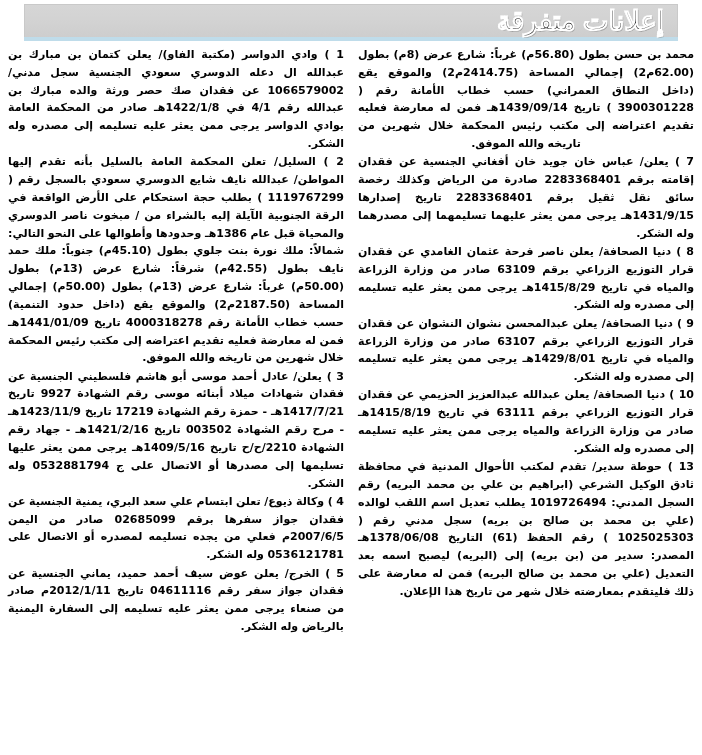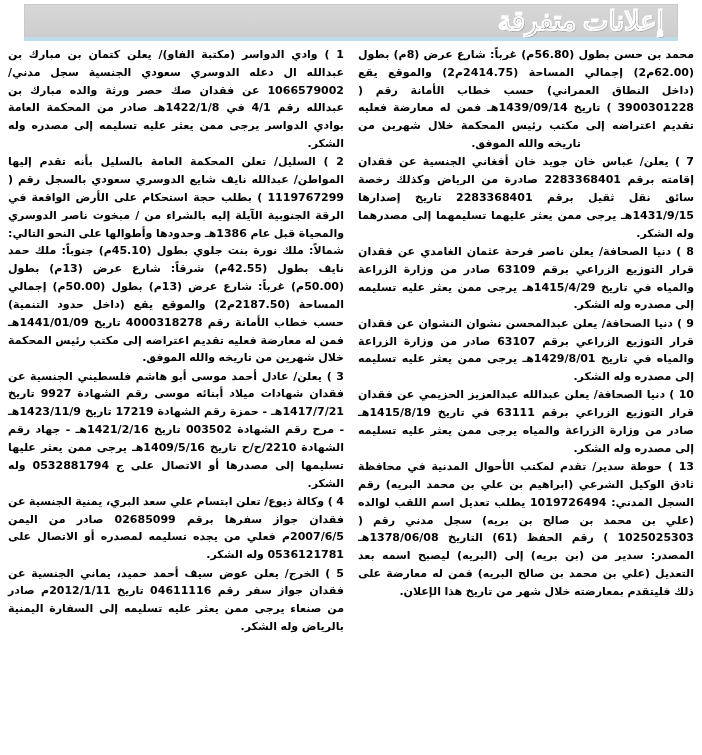--- a/index.html
+++ b/index.html
@@ -40,25 +40,25 @@
     right: 0;
     bottom: -3px;
     height: 4px;
     background: #bfdcea;
   }
   .banner-title {
     position: absolute;
     top: 50%;
     right: 14px;
     transform: translateY(-50%);
-    font-family: Liberation Serif, serif;
+    font-family: Liberation Sans, sans-serif;
     font-size: 27px;
     font-weight: 700;
     letter-spacing: 1px;
-    color: #737373;
+    color: #000000;
     -webkit-text-stroke: 1.1px #ffffff;
     text-shadow:
        1px 1px 0 rgba(120,120,120,.55),
       -0.5px -0.5px 0 rgba(255,255,255,.9);
     white-space: nowrap;
     direction: rtl;
   }
 
   
   .columns {
@@ -101,21 +101,21 @@
   <div class="banner"></div>
   <div class="banner-underline"></div>
   <div class="banner-title">إعلانات متفرقة</div>
 </div>
 
 <div class="columns">
 
   <div class="col">
     <p class="ad cont">محمد بن حسن بطول (56.80م) غرباً: شارع عرض (8م) بطول (62.00م2) إجمالي المساحة (2414.75م2) والموقع يقع (داخل النطاق العمراني) حسب خطاب الأمانة رقم ( 3900301228 ) تاريخ 1439/09/14هـ فمن له معارضة فعليه تقديم اعتراضه إلى مكتب رئيس المحكمة خلال شهرين من تاريخه والله الموفق.</p>
     <p class="ad">7 ) يعلن/ عباس خان جويد خان أفغاني الجنسية عن فقدان إقامته برقم 2283368401 صادرة من الرياض وكذلك رخصة سائق نقل ثقيل برقم 2283368401 تاريخ إصدارها 1431/9/15هـ يرجى ممن يعثر عليهما تسليمهما إلى مصدرهما وله الشكر.</p>
-    <p class="ad">8 ) دنيا الصحافة/ يعلن ناصر فرحة عثمان الغامدي عن فقدان قرار التوزيع الزراعي برقم 63109 صادر من وزارة الزراعة والمياه في تاريخ 1415/4/29هـ يرجى ممن يعثر عليه تسليمه إلى مصدره وله الشكر.</p>
+    <p class="ad">8 ) دنيا الصحافة/ يعلن ناصر فرحة عثمان الغامدي عن فقدان قرار التوزيع الزراعي برقم 63109 صادر من وزارة الزراعة والمياه في تاريخ 1415/8/29هـ يرجى ممن يعثر عليه تسليمه إلى مصدره وله الشكر.</p>
     <p class="ad">9 ) دنيا الصحافة/ يعلن عبدالمحسن نشوان النشوان عن فقدان قرار التوزيع الزراعي برقم 63107 صادر من وزارة الزراعة والمياه في تاريخ 1429/8/01هـ يرجى ممن يعثر عليه تسليمه إلى مصدره وله الشكر.</p>
     <p class="ad">10 ) دنيا الصحافة/ يعلن عبدالله عبدالعزيز الحزيمي عن فقدان قرار التوزيع الزراعي برقم 63111 في تاريخ 1415/8/19هـ صادر من وزارة الزراعة والمياه يرجى ممن يعثر عليه تسليمه إلى مصدره وله الشكر.</p>
     <p class="ad">13 ) حوطة سدير/ تقدم لمكتب الأحوال المدنية في محافظة ثادق الوكيل الشرعي (ابراهيم بن علي بن محمد البريه) رقم السجل المدني: 1019726494 يطلب تعديل اسم اللقب لوالده (علي بن محمد بن صالح بن بريه) سجل مدني رقم ( 1025025303 ) رقم الحفظ (61) التاريخ 1378/06/08هـ المصدر: سدير من (بن بريه) إلى (البريه) ليصبح اسمه بعد التعديل (علي بن محمد بن صالح البريه) فمن له معارضة على ذلك فليتقدم بمعارضته خلال شهر من تاريخ هذا الإعلان.</p>
   </div>
 
   <div class="col">
     <p class="ad">1 ) وادي الدواسر (مكتبة الفاو)/ يعلن كتمان بن مبارك بن عبدالله ال دعله الدوسري سعودي الجنسية سجل مدني/ 1066579002 عن فقدان صك حصر ورثة والده مبارك بن عبدالله رقم 4/1 في 1422/1/8هـ صادر من المحكمة العامة بوادي الدواسر يرجى ممن يعثر عليه تسليمه إلى مصدره وله الشكر.</p>
     <p class="ad">2 ) السليل/ تعلن المحكمة العامة بالسليل بأنه تقدم إليها المواطن/ عبدالله نايف شايع الدوسري سعودي بالسجل رقم ( 1119767299 ) بطلب حجة استحكام على الأرض الواقعة في الرقة الجنوبية الآيلة إليه بالشراء من / مبخوت ناصر الدوسري والمحياة قبل عام 1386هـ وحدودها وأطوالها على النحو التالي: شمالاً: ملك نورة بنت جلوي بطول (45.10م) جنوباً: ملك حمد نايف بطول (42.55م) شرقاً: شارع عرض (13م) بطول (50.00م) غرباً: شارع عرض (13م) بطول (50.00م) إجمالي المساحة (2187.50م2) والموقع يقع (داخل حدود التنمية) حسب خطاب الأمانة رقم 4000318278 تاريخ 1441/01/09هـ فمن له معارضة فعليه تقديم اعتراضه إلى مكتب رئيس المحكمة خلال شهرين من تاريخه والله الموفق.</p>
     <p class="ad">3 ) يعلن/ عادل أحمد موسى أبو هاشم فلسطيني الجنسية عن فقدان شهادات ميلاد أبنائه موسى رقم الشهادة 9927 تاريخ 1417/7/21هـ - حمزة رقم الشهادة 17219 تاريخ 1423/11/9هـ - مرح رقم الشهادة 003502 تاريخ 1421/2/16هـ - جهاد رقم الشهادة 2210/ح/ح تاريخ 1409/5/16هـ يرجى ممن يعثر عليها تسليمها إلى مصدرها أو الاتصال على ج 0532881794 وله الشكر.</p>
     <p class="ad">4 ) وكالة ذيوع/ تعلن ابتسام علي سعد البري، يمنية الجنسية عن فقدان جواز سفرها برقم 02685099 صادر من اليمن 2007/6/5م فعلي من يجده تسليمه لمصدره أو الاتصال على 0536121781 وله الشكر.</p>

